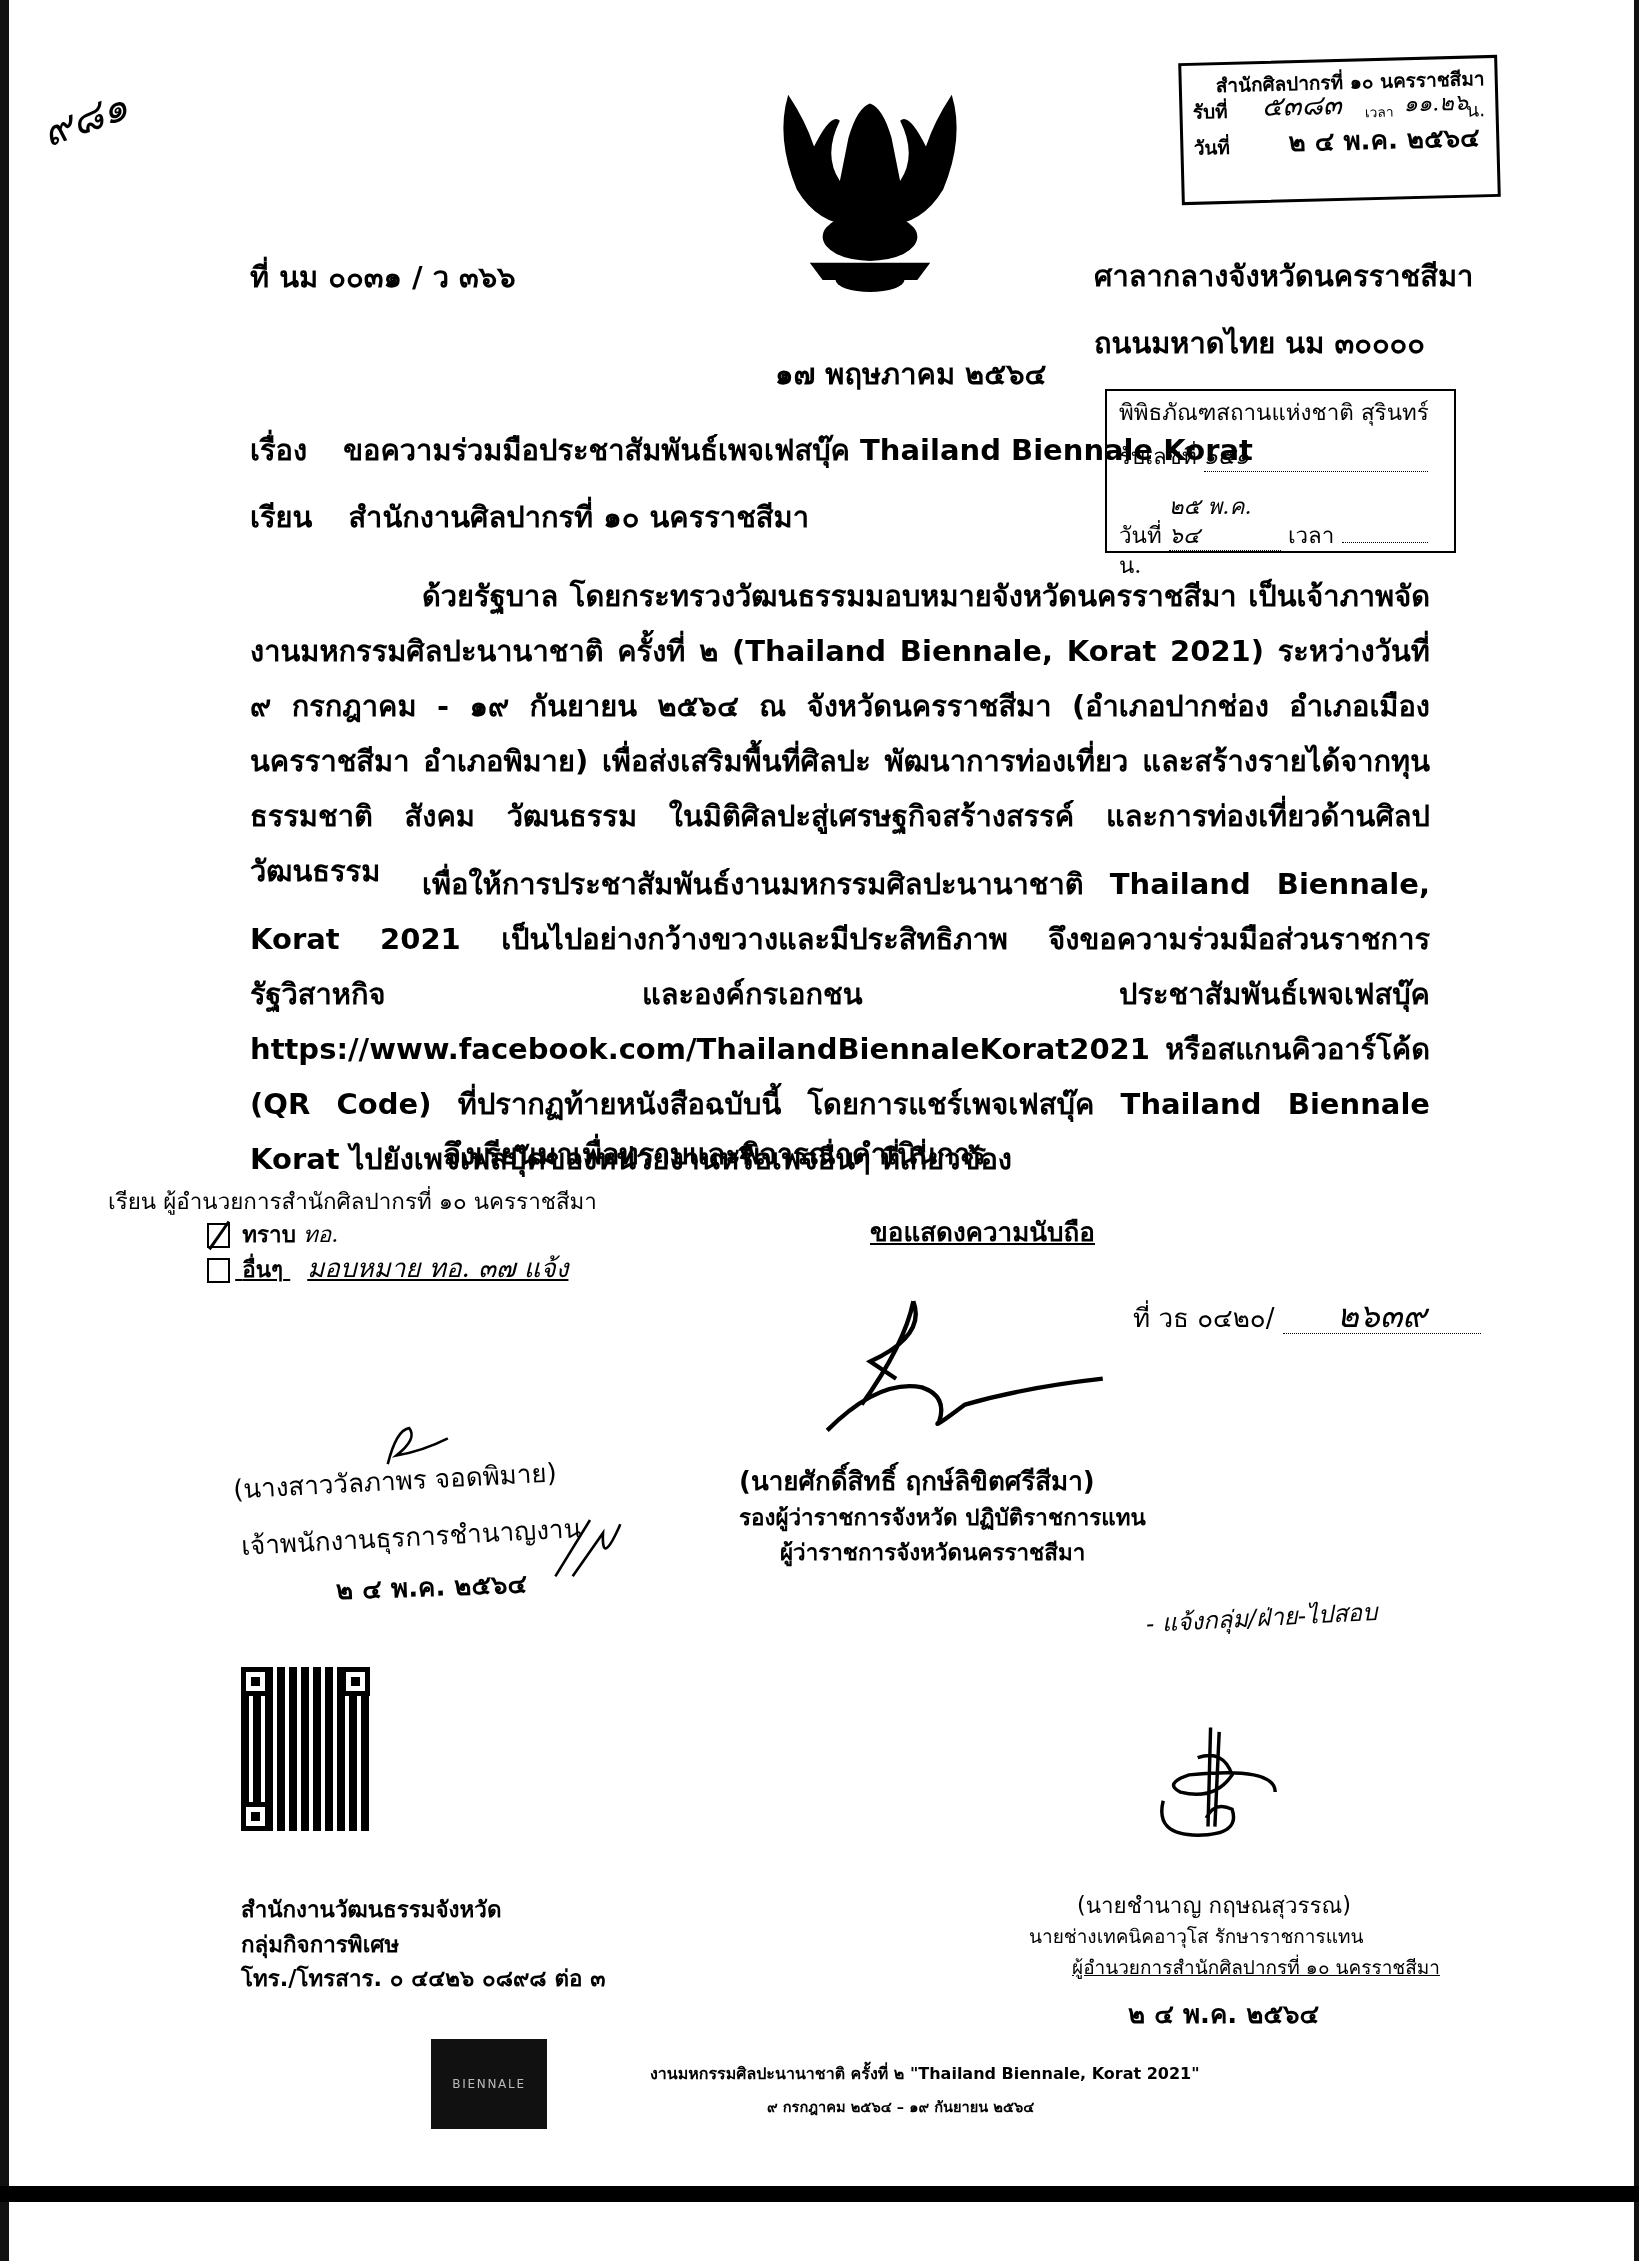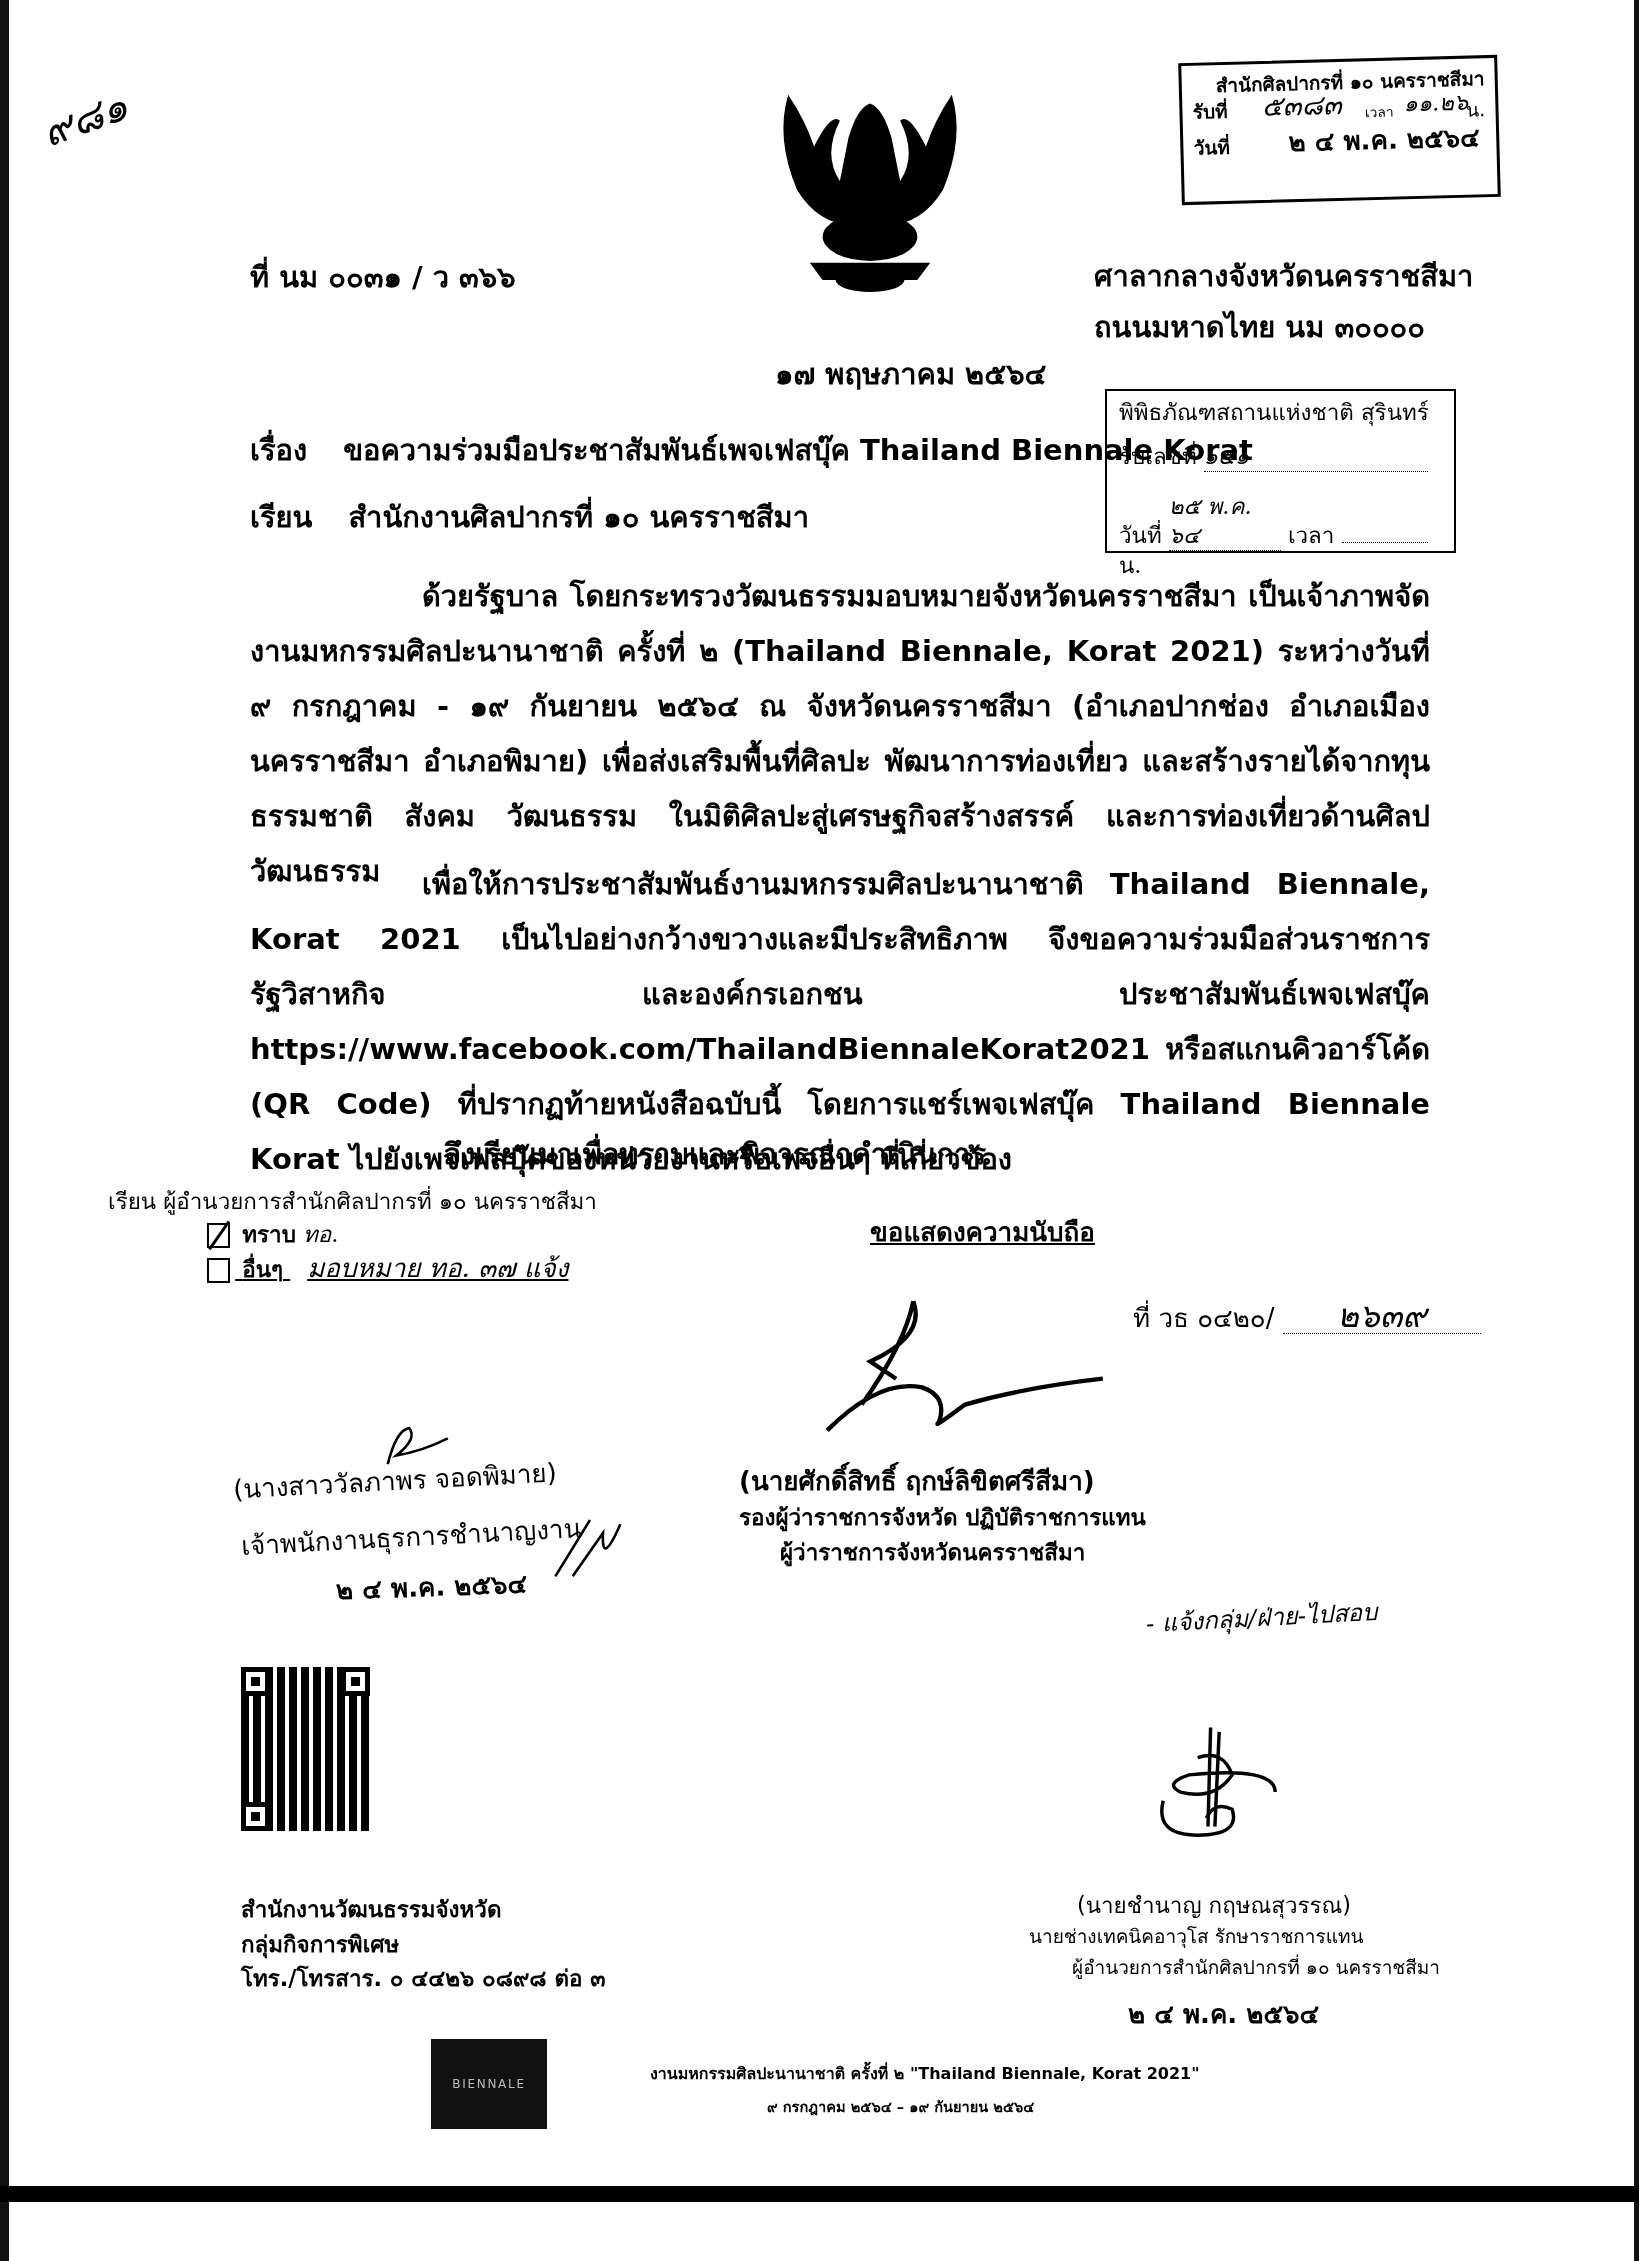--- a/index.html
+++ b/index.html
@@ -44,21 +44,21 @@
 <svg class="abs" style="left:771px;top:86px;" width="198" height="207" viewBox="0 0 230 240">
   <path d="M20 10 Q5 60 30 120 Q60 170 115 160 Q170 170 200 120 Q225 60 210 10 Q190 40 180 70 Q160 30 150 40 Q170 80 150 110 L140 60 Q130 25 115 20 Q100 25 90 60 L80 110 Q60 80 80 40 Q70 30 50 70 Q40 40 20 10 Z" fill="#000"></path>
   <ellipse cx="115" cy="175" rx="55" ry="28" fill="#000"></ellipse>
   <path d="M45 205 L185 205 L170 225 L60 225 Z" fill="#000"></path>
   <ellipse cx="115" cy="225" rx="40" ry="14" fill="#000"></ellipse>
 </svg>
 
 <div class="abs bold t38" style="left:250px;top:258px;">ที่ นม ๐๐๓๑ / ว ๓๖๖</div>
 
 <div class="abs bold t38" style="left:1094px;top:257px;">ศาลากลางจังหวัดนครราชสีมา</div>
-<div class="abs bold t38" style="left:1094px;top:308px;">ถนนมหาดไทย นม ๓๐๐๐๐</div>
+<div class="abs bold t38" style="left:1094px;top:324px;">ถนนมหาดไทย นม ๓๐๐๐๐</div>
 
 <div class="abs stamp1">
   <div class="bold t24" style="text-align:right;">สำนักศิลปากรที่ ๑๐ นครราชสีมา</div>
   <div class="t24" style="position:relative;height:36px;">
     <span class="bold">รับที่</span>
     <span class="hand" style="position:absolute;left:69px;top:-3.4px;font-size:27.6px;">๕๓๘๓</span>
     <span style="position:absolute;left:172px;top:5.2px;font-size:13.8px;">เวลา</span>
     <span class="hand" style="position:absolute;left:211px;top:-3.4px;font-size:22.4px;">๑๑.๒๖</span>
     <span style="position:absolute;right:0;top:5.2px;">น.</span>
   </div>
@@ -144,21 +144,21 @@
   <div class="finder" style="left:0;top:0;"></div>
   <div class="finder" style="right:0;top:0;"></div>
   <div class="finder" style="left:0;bottom:0;"></div>
 </div>
 
 <svg class="abs" style="left:1146px;top:1723px;" width="155" height="121" viewBox="0 0 180 140">
   <path d="M75 5 L72 120 M85 10 L80 120 M60 40 Q90 30 100 60 Q80 90 40 80 Q20 70 50 60 Q150 50 150 80 M20 90 Q10 130 60 130 Q110 130 100 100 Q80 90 70 110" stroke="#000" stroke-width="4" fill="none"></path>
 </svg>
 <div class="abs t28" style="left:1077px;top:1891px;">(นายชำนาญ กฤษณสุวรรณ)</div>
 <div class="abs t24" style="left:1029px;top:1923px;">นายช่างเทคนิคอาวุโส รักษาราชการแทน</div>
-<div class="abs t24" style="left:1072px;top:1954px;">ผู้อำนวยการสำนักศิลปากรที่ ๑๐ นครราชสีมา</div>
+<div class="abs t24" style="left:1072px;top:1954px;text-decoration:underline;">ผู้อำนวยการสำนักศิลปากรที่ ๑๐ นครราชสีมา</div>
 <div class="abs bold t32" style="left:1128px;top:1997px;">๒ ๔ พ.ค. ๒๕๖๔</div>
 
 <div class="abs bold t28" style="left:241px;top:1895px;">สำนักงานวัฒนธรรมจังหวัด</div>
 <div class="abs bold t28" style="left:241px;top:1930px;">กลุ่มกิจการพิเศษ</div>
 <div class="abs bold t28" style="left:241px;top:1964px;">โทร./โทรสาร. ๐ ๔๔๒๖ ๐๘๙๘ ต่อ ๓</div>
 
 <div class="abs biennale-logo">BIENNALE</div>
 <div class="abs bold" style="left:650px;top:2061px;font-size:16px;">งานมหกรรมศิลปะนานาชาติ ครั้งที่ ๒ "Thailand Biennale, Korat 2021"</div>
 <div class="abs bold" style="left:767px;top:2095px;font-size:14.6px;">๙ กรกฎาคม ๒๕๖๔ – ๑๙ กันยายน ๒๕๖๔</div>
 

